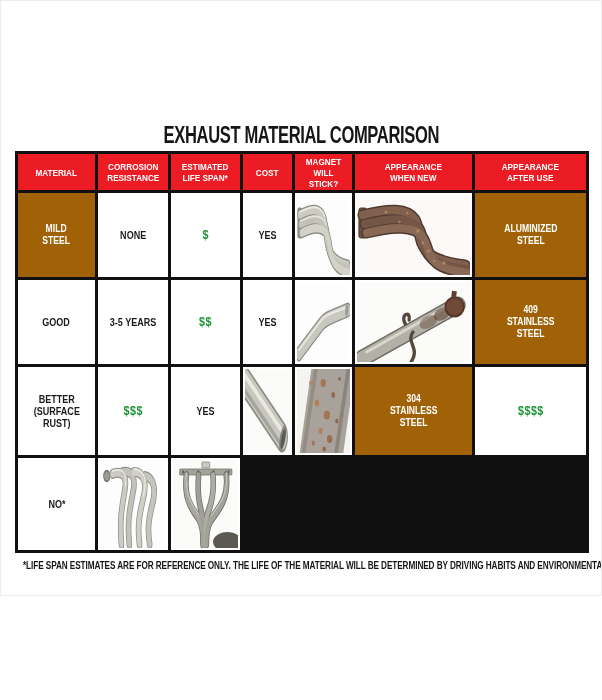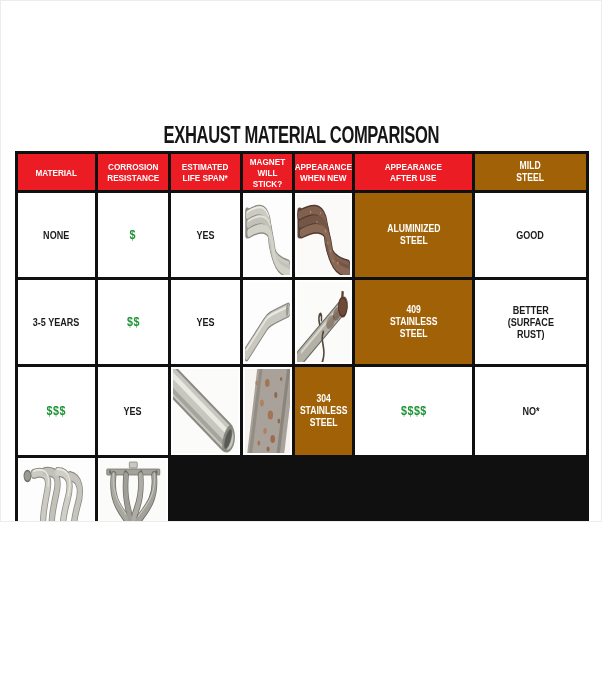--- a/index.html
+++ b/index.html
@@ -1,18 +1,18 @@
 <!DOCTYPE html>
 <html><head>
 <meta charset="utf-8">
 <style>
   * { margin:0; padding:0; box-sizing:border-box; }
   body { background:#ffffff; }
   .canvas {
-    position:relative; width:602px; height:522px; background:#fff;
+    position:relative; width:602px; height:596px; background:#fff;
     font-family:"Liberation Sans", sans-serif; border:1px solid #ececec; overflow:hidden;
   }
   .title {
     position:absolute; top:121px; left:0; width:100%; text-align:center;
     font-size:23px; font-weight:bold; color:#161616; white-space:nowrap;
   }
   .title span{ display:inline-block; transform:scaleX(0.72); transform-origin:center; letter-spacing:-0.5px;}
   .tbl {
     position:absolute; left:14px; top:150px; width:574px; height:402px;
     background:#101010; padding:3px; display:grid; gap:3px;
@@ -46,20 +46,23 @@
     <div class="cell hd">
         <span class="t">MATERIAL</span>
       </div>
     <div class="cell hd">
         <span class="t">CORROSION
 RESISTANCE</span>
       </div>
     <div class="cell hd">
         <span class="t">ESTIMATED
 LIFE SPAN*</span>
+      </div>
+    <div class="cell hd">
+        <span class="t">COST</span>
       </div>
     <div class="cell hd">
         <span class="t">MAGNET
 WILL STICK?</span>
       </div>
     <div class="cell hd">
         <span class="t">APPEARANCE
 WHEN NEW</span>
       </div>
     <div class="cell hd">

